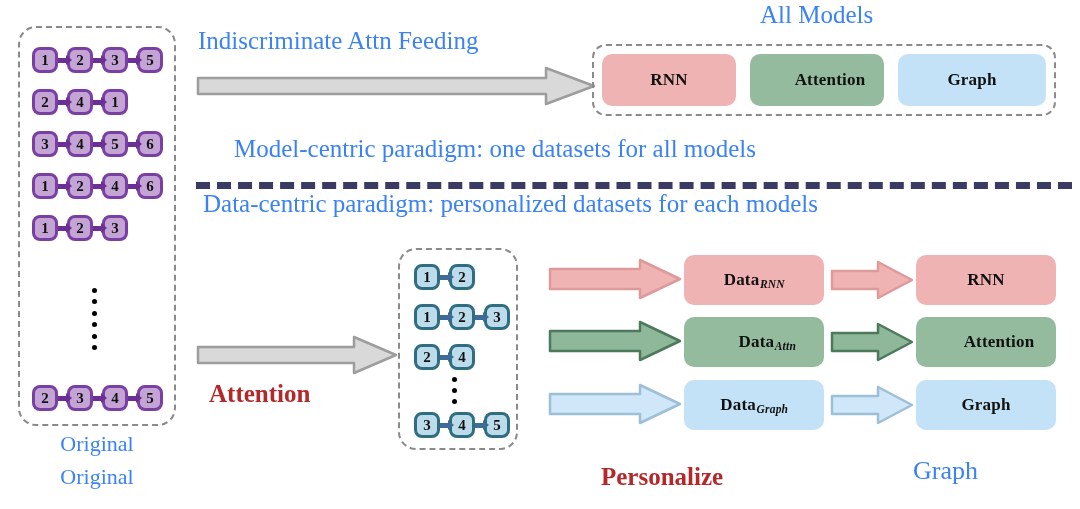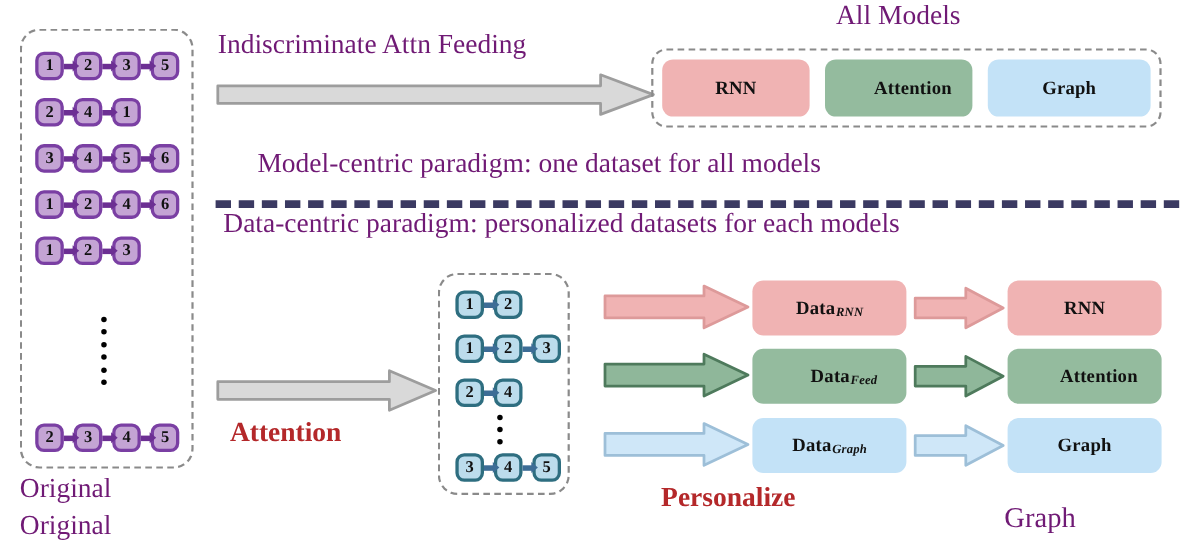--- a/index.html
+++ b/index.html
@@ -115,27 +115,27 @@
     vertical-align: baseline;
     position: relative;
     top: 4px;
     left: 0.5px;
   }
 
   
   .label {
     position: absolute;
     font-family: "Liberation Serif", serif;
-    color: #701a75;
+    color: #3b82f6;
     white-space: nowrap;
     line-height: 1.05;
   }
   .label.big     { font-size: 25px; }
   .label.para    { font-size: 25px; }
-  .label.caption { font-size: 25px; text-align: left; }
+  .label.caption { font-size: 22px; text-align: center; }
   .label.redbold {
     font-weight: bold;
     color: #b4282a;
     font-size: 25px;
   }
 
   
   .divider {
     position: absolute;
     height: 0;
@@ -223,21 +223,21 @@
 <div class="label big" style="left:760px; top:2px;">All Models</div>
 
 <div class="dashed-box" style="left:592px; top:44px; width:464px; height:72px; border-radius:14px;"></div>
 
 <div id="all-models-chips">
     <div class="chip rnn" style="left: 602px; top: 54px; width: 134px; height: 52px; background: rgb(240, 179, 179);">RNN</div>
     <div class="chip attn" style="left: 750px; top: 54px; width: 134px; height: 52px; background: rgb(148, 187, 158);">Attention</div>
     <div class="chip graph" style="left: 898px; top: 54px; width: 148px; height: 52px; background: rgb(195, 226, 247);">Graph</div>
   </div>
 
-<div class="label para" style="left:234px; top:136px;">Model-centric paradigm: one dataset for all models</div>
+<div class="label para" style="left:234px; top:136px;">Model-centric paradigm: one datasets for all models</div>
 
 <div class="divider" style="left:196px; top:182px; width:876px;"></div>
 
 <div class="label para" style="left:203px; top:191px;">Data-centric paradigm: personalized datasets for each models</div>
 
 <svg class="arrow-svg" style="left:196px; top:335px;" width="202" height="40" viewBox="0 0 202 40">
   <polygon points="2,12 158,12 158,2 200,20 158,38 158,28 2,28" fill="#d9d9d9" stroke="#9d9d9d" stroke-width="2.5" stroke-linejoin="round"></polygon>
 </svg>
 
 <div class="label redbold" style="left:209px; top:381px;">Attention</div>
@@ -286,29 +286,29 @@
   <polygon points="2,11 92,11 92,2 132,21 92,40 92,31 2,31" fill="#cfe7f8" stroke="#9dbfd8" stroke-width="2.5" stroke-linejoin="round"></polygon>
 </svg>
 
 <div id="data-chips">
     <div class="chip rnn" style="left: 684px; top: 255px; width: 140px; height: 50px; background: rgb(240, 179, 179);">
       <span>Data</span>
       <sub>RNN</sub>
     </div>
     <div class="chip attn" style="left: 684px; top: 317px; width: 140px; height: 50px; background: rgb(148, 187, 158);">
       <span>Data</span>
-      <sub>Feed</sub>
+      <sub>Attn</sub>
     </div>
     <div class="chip graph" style="left: 684px; top: 380px; width: 140px; height: 50px; background: rgb(195, 226, 247);">
       <span>Data</span>
       <sub>Graph</sub>
     </div>
   </div>
 
-<div class="label redbold" style="left:601px; top:440px;">Personalize</div>
+<div class="label redbold" style="left:601px; top:464px;">Personalize</div>
 
 <svg class="arrow-svg" style="left:830px; top:260px;" width="84" height="40" viewBox="0 0 84 40">
   <polygon points="2,11 48,11 48,2 82,20 48,38 48,29 2,29" fill="#f0b3b3" stroke="#dd9a9a" stroke-width="2.5" stroke-linejoin="round"></polygon>
 </svg>
 <svg class="arrow-svg" style="left:830px; top:322px;" width="84" height="40" viewBox="0 0 84 40">
   <polygon points="2,11 48,11 48,2 82,20 48,38 48,29 2,29" fill="#8fb79a" stroke="#4e7a5c" stroke-width="2.5" stroke-linejoin="round"></polygon>
 </svg>
 <svg class="arrow-svg" style="left:830px; top:385px;" width="84" height="40" viewBox="0 0 84 40">
   <polygon points="2,11 48,11 48,2 82,20 48,38 48,29 2,29" fill="#cfe7f8" stroke="#9dbfd8" stroke-width="2.5" stroke-linejoin="round"></polygon>
 </svg>

